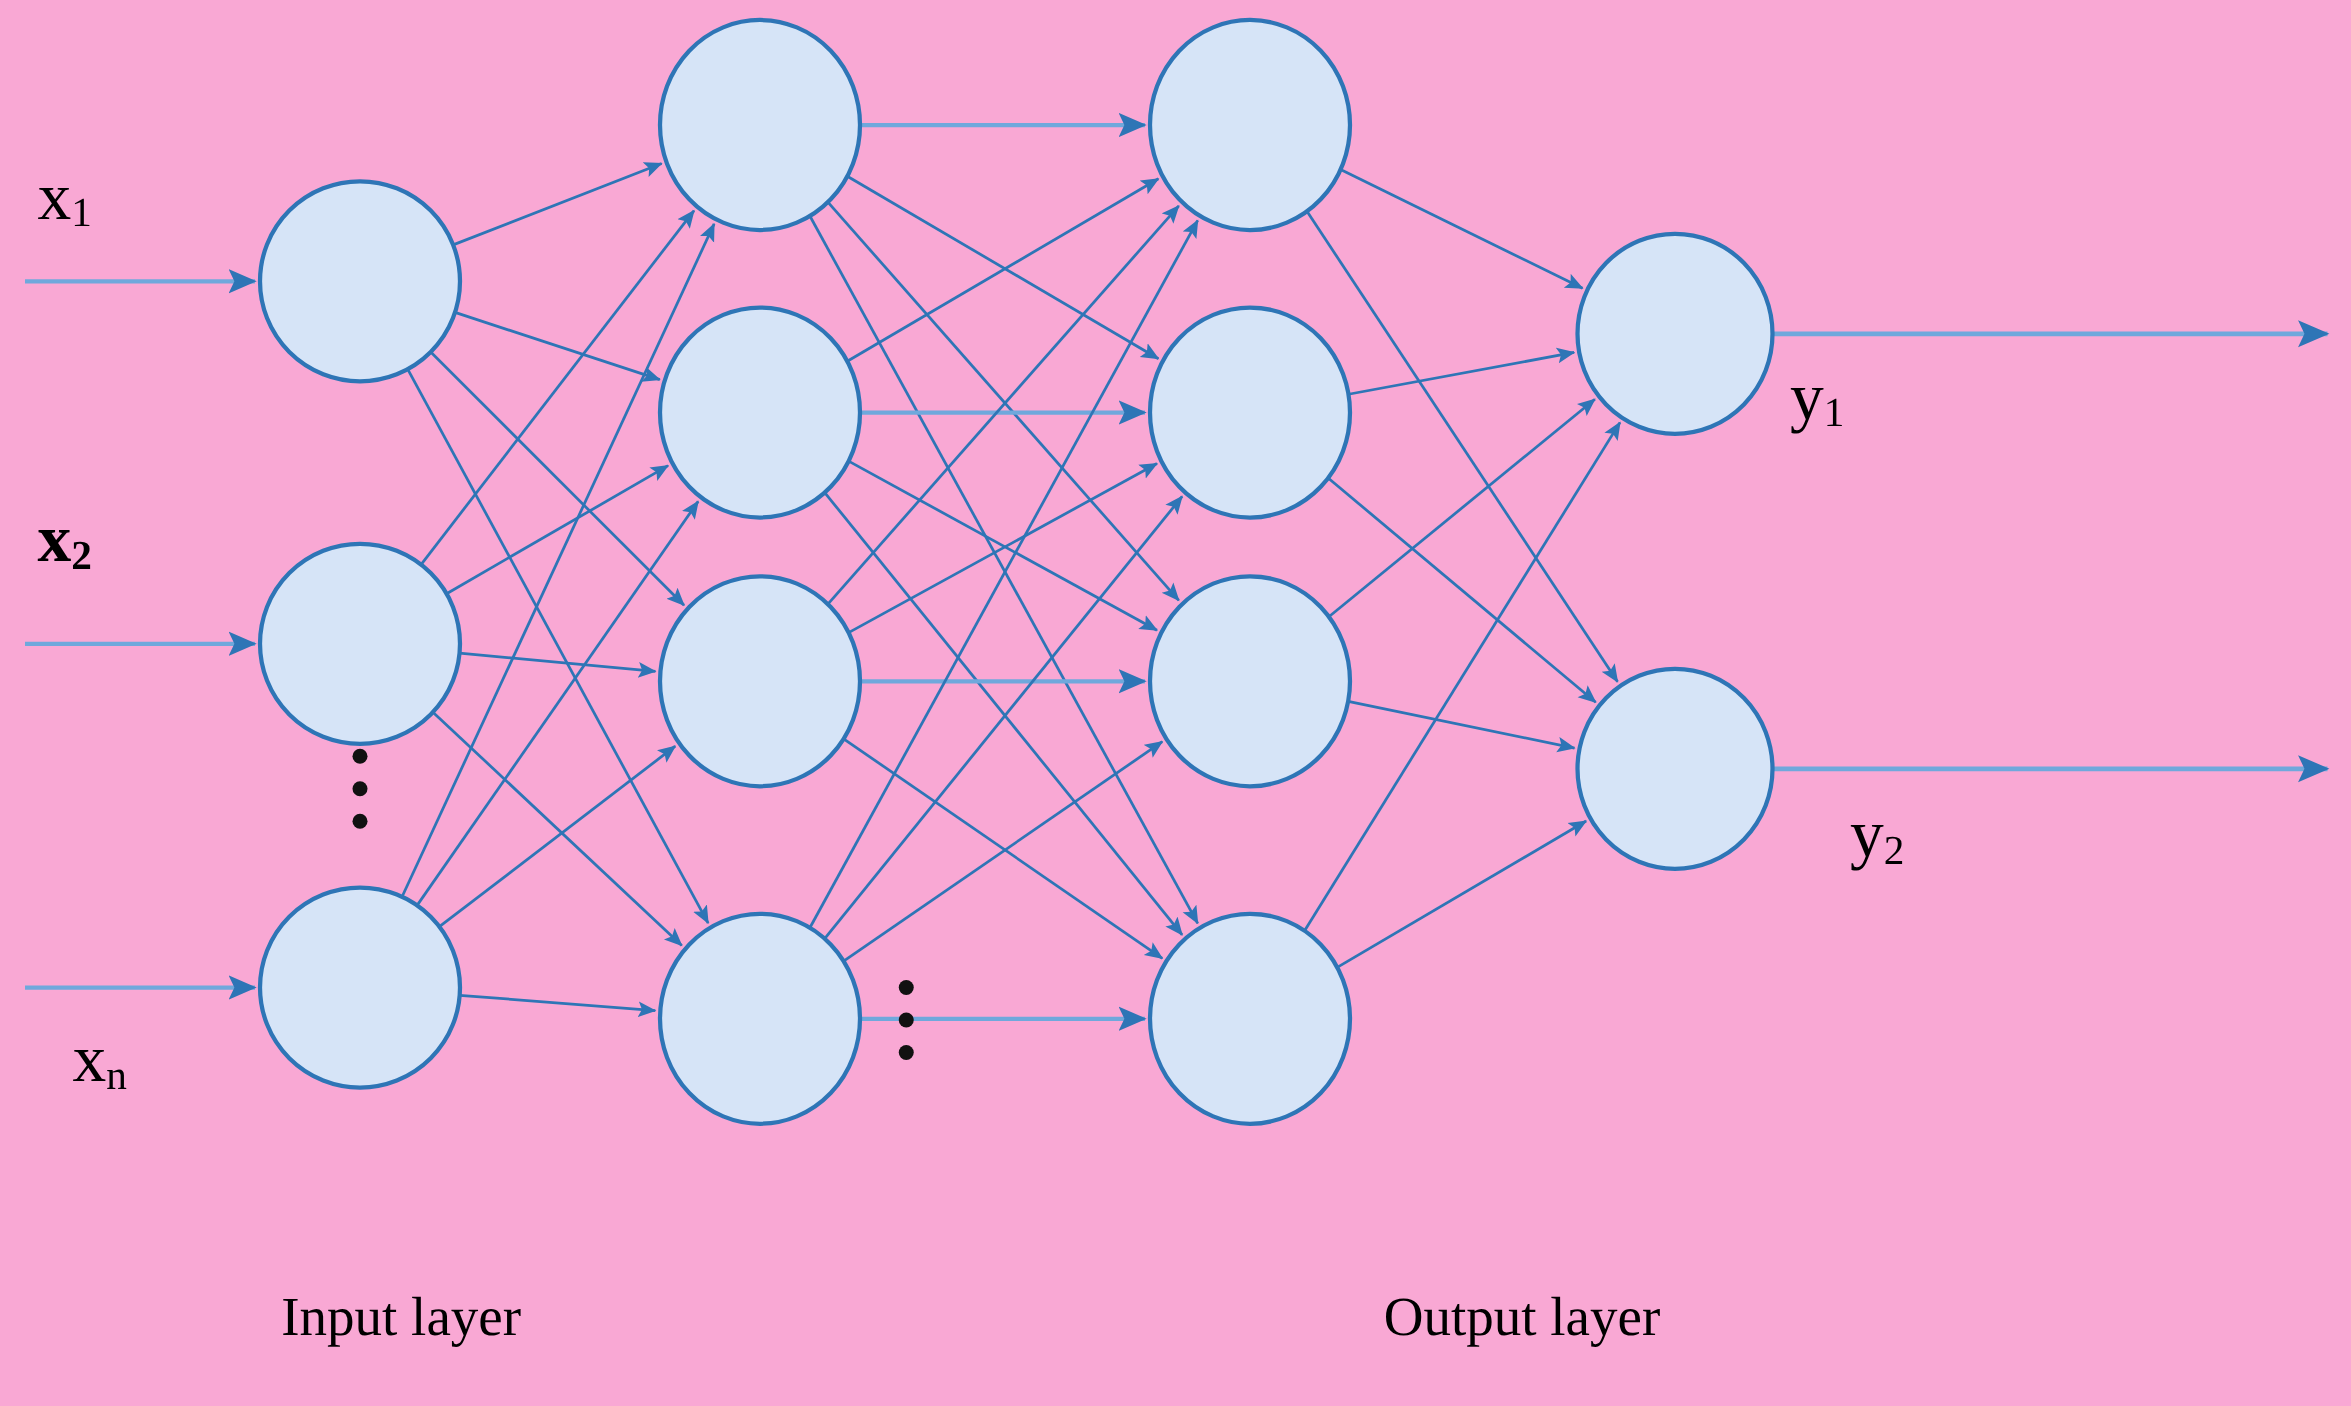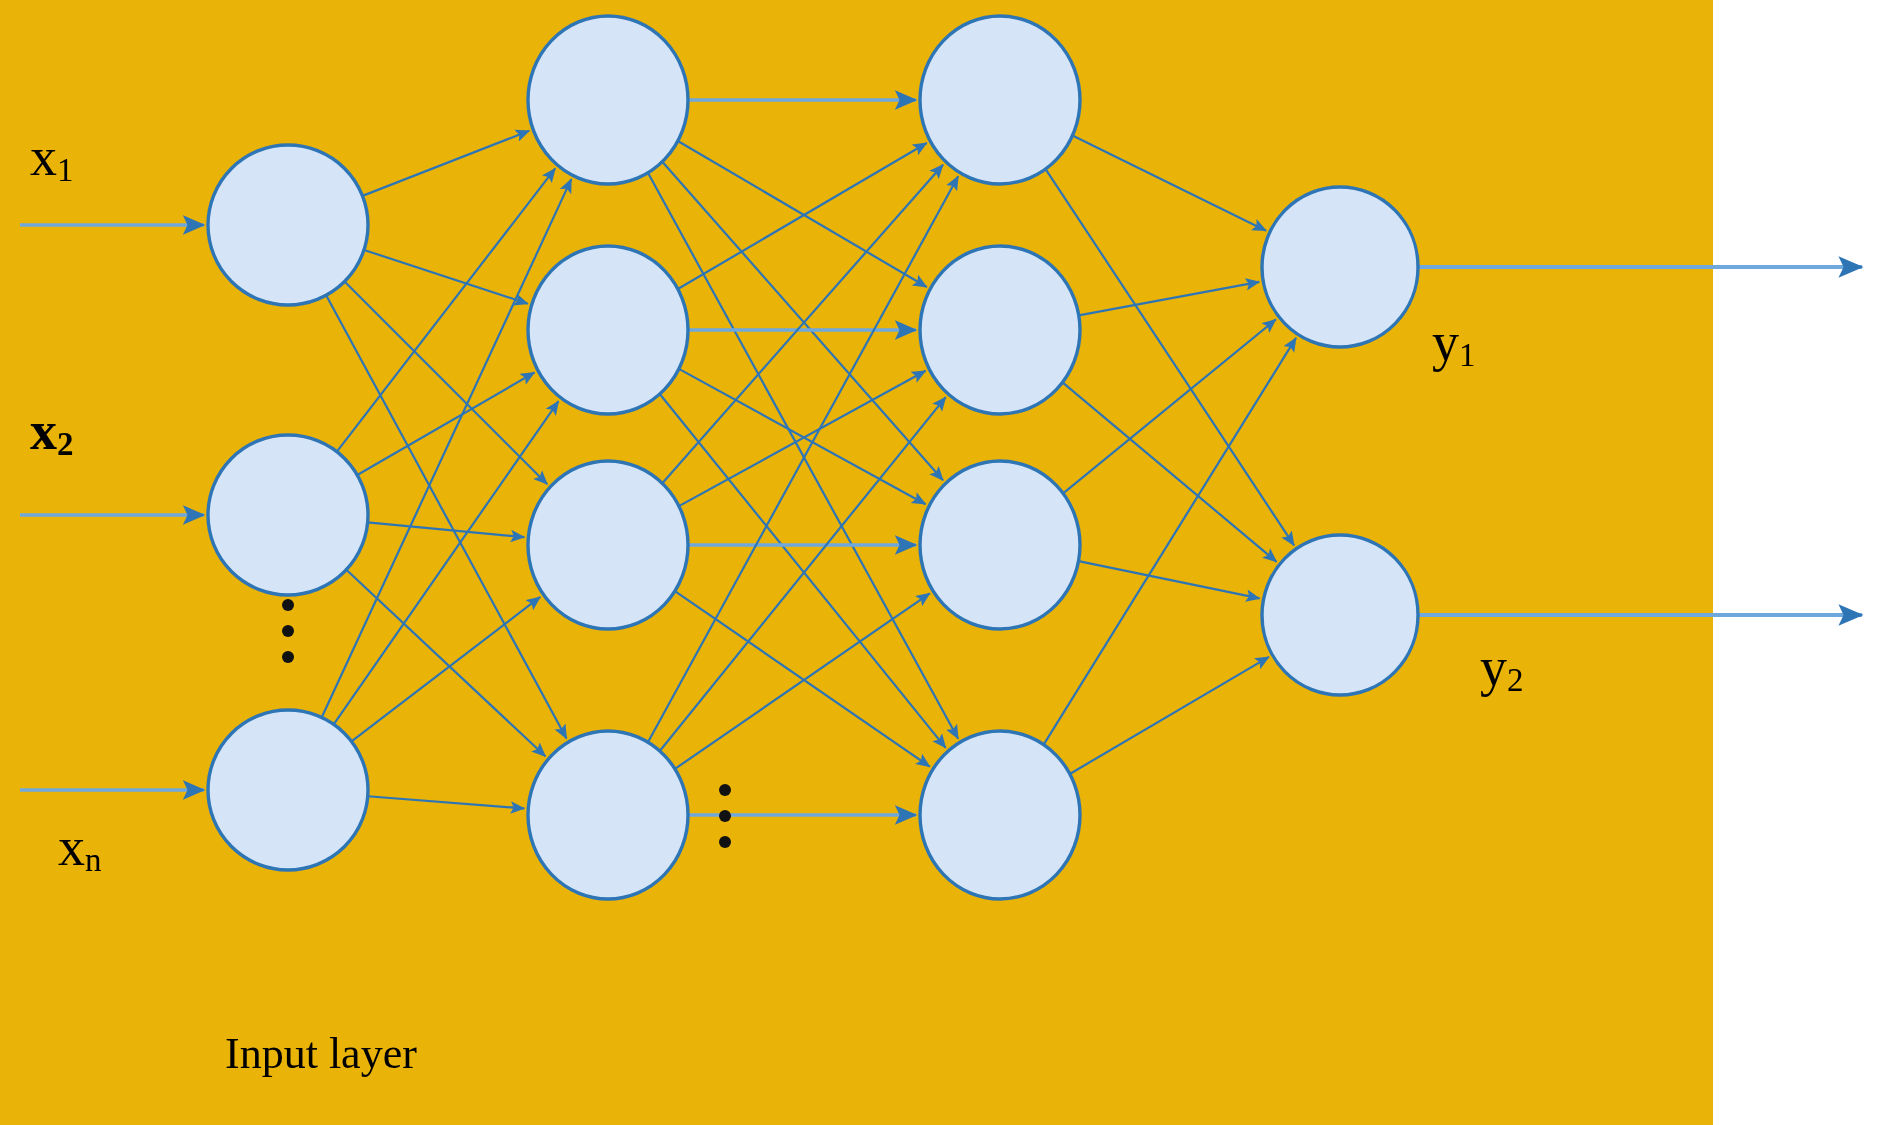--- a/index.html
+++ b/index.html
@@ -1,17 +1,17 @@
 <!DOCTYPE html>
 <html><head>
 <meta charset="utf-8">
 <style>
   html,body{margin:0;padding:0;background:#ffffff;}
   body{width:1881px;height:1125px;overflow:hidden;font-family:"Liberation Serif",serif;}
-  #stage{position:relative;width:1713px;height:1125px;background:#eab308;}
+  #stage{position:relative;width:1881px;height:1125px;background:#f9a8d4;}
   svg#net{position:absolute;left:0;top:0;width:1881px;height:1125px;display:block;}
   .lbl{position:absolute;color:#000;font-family:"Liberation Serif",serif;white-space:nowrap;}
   .var{font-size:54px;line-height:1;}
   .var sub{font-size:33px;vertical-align:-0.18em;}
   .layerlbl{font-size:44px;line-height:1;}
 </style>
 </head>
 <body>
 
 <div id="stage">
@@ -98,22 +98,23 @@
   <div class="lbl var" style="left:30px;top:130px;">
     <span>x</span><sub>1</sub>
   </div>
   <div class="lbl var" style="left:30px;top:404px;font-weight:bold;">
     <span>x</span><sub>2</sub>
   </div>
   <div class="lbl var" style="left:30px;top:820px;margin-left:28px;">
     <span>x</span><sub>n</sub>
   </div>
 
-  <div class="lbl var" style="left:1432px;top:290px;margin-top:25px;">
+  <div class="lbl var" style="left:1432px;top:290px;">
     <span>y</span><sub>1</sub>
   </div>
   <div class="lbl var" style="left:1480px;top:640px;">
     <span>y</span><sub>2</sub>
   </div>
 
   <div class="lbl layerlbl" style="left:225px;top:1032px;">Input layer</div>
+  <div class="lbl layerlbl" style="left:1107px;top:1032px;">Output layer</div>
 
 </div>
 
 </body></html>

